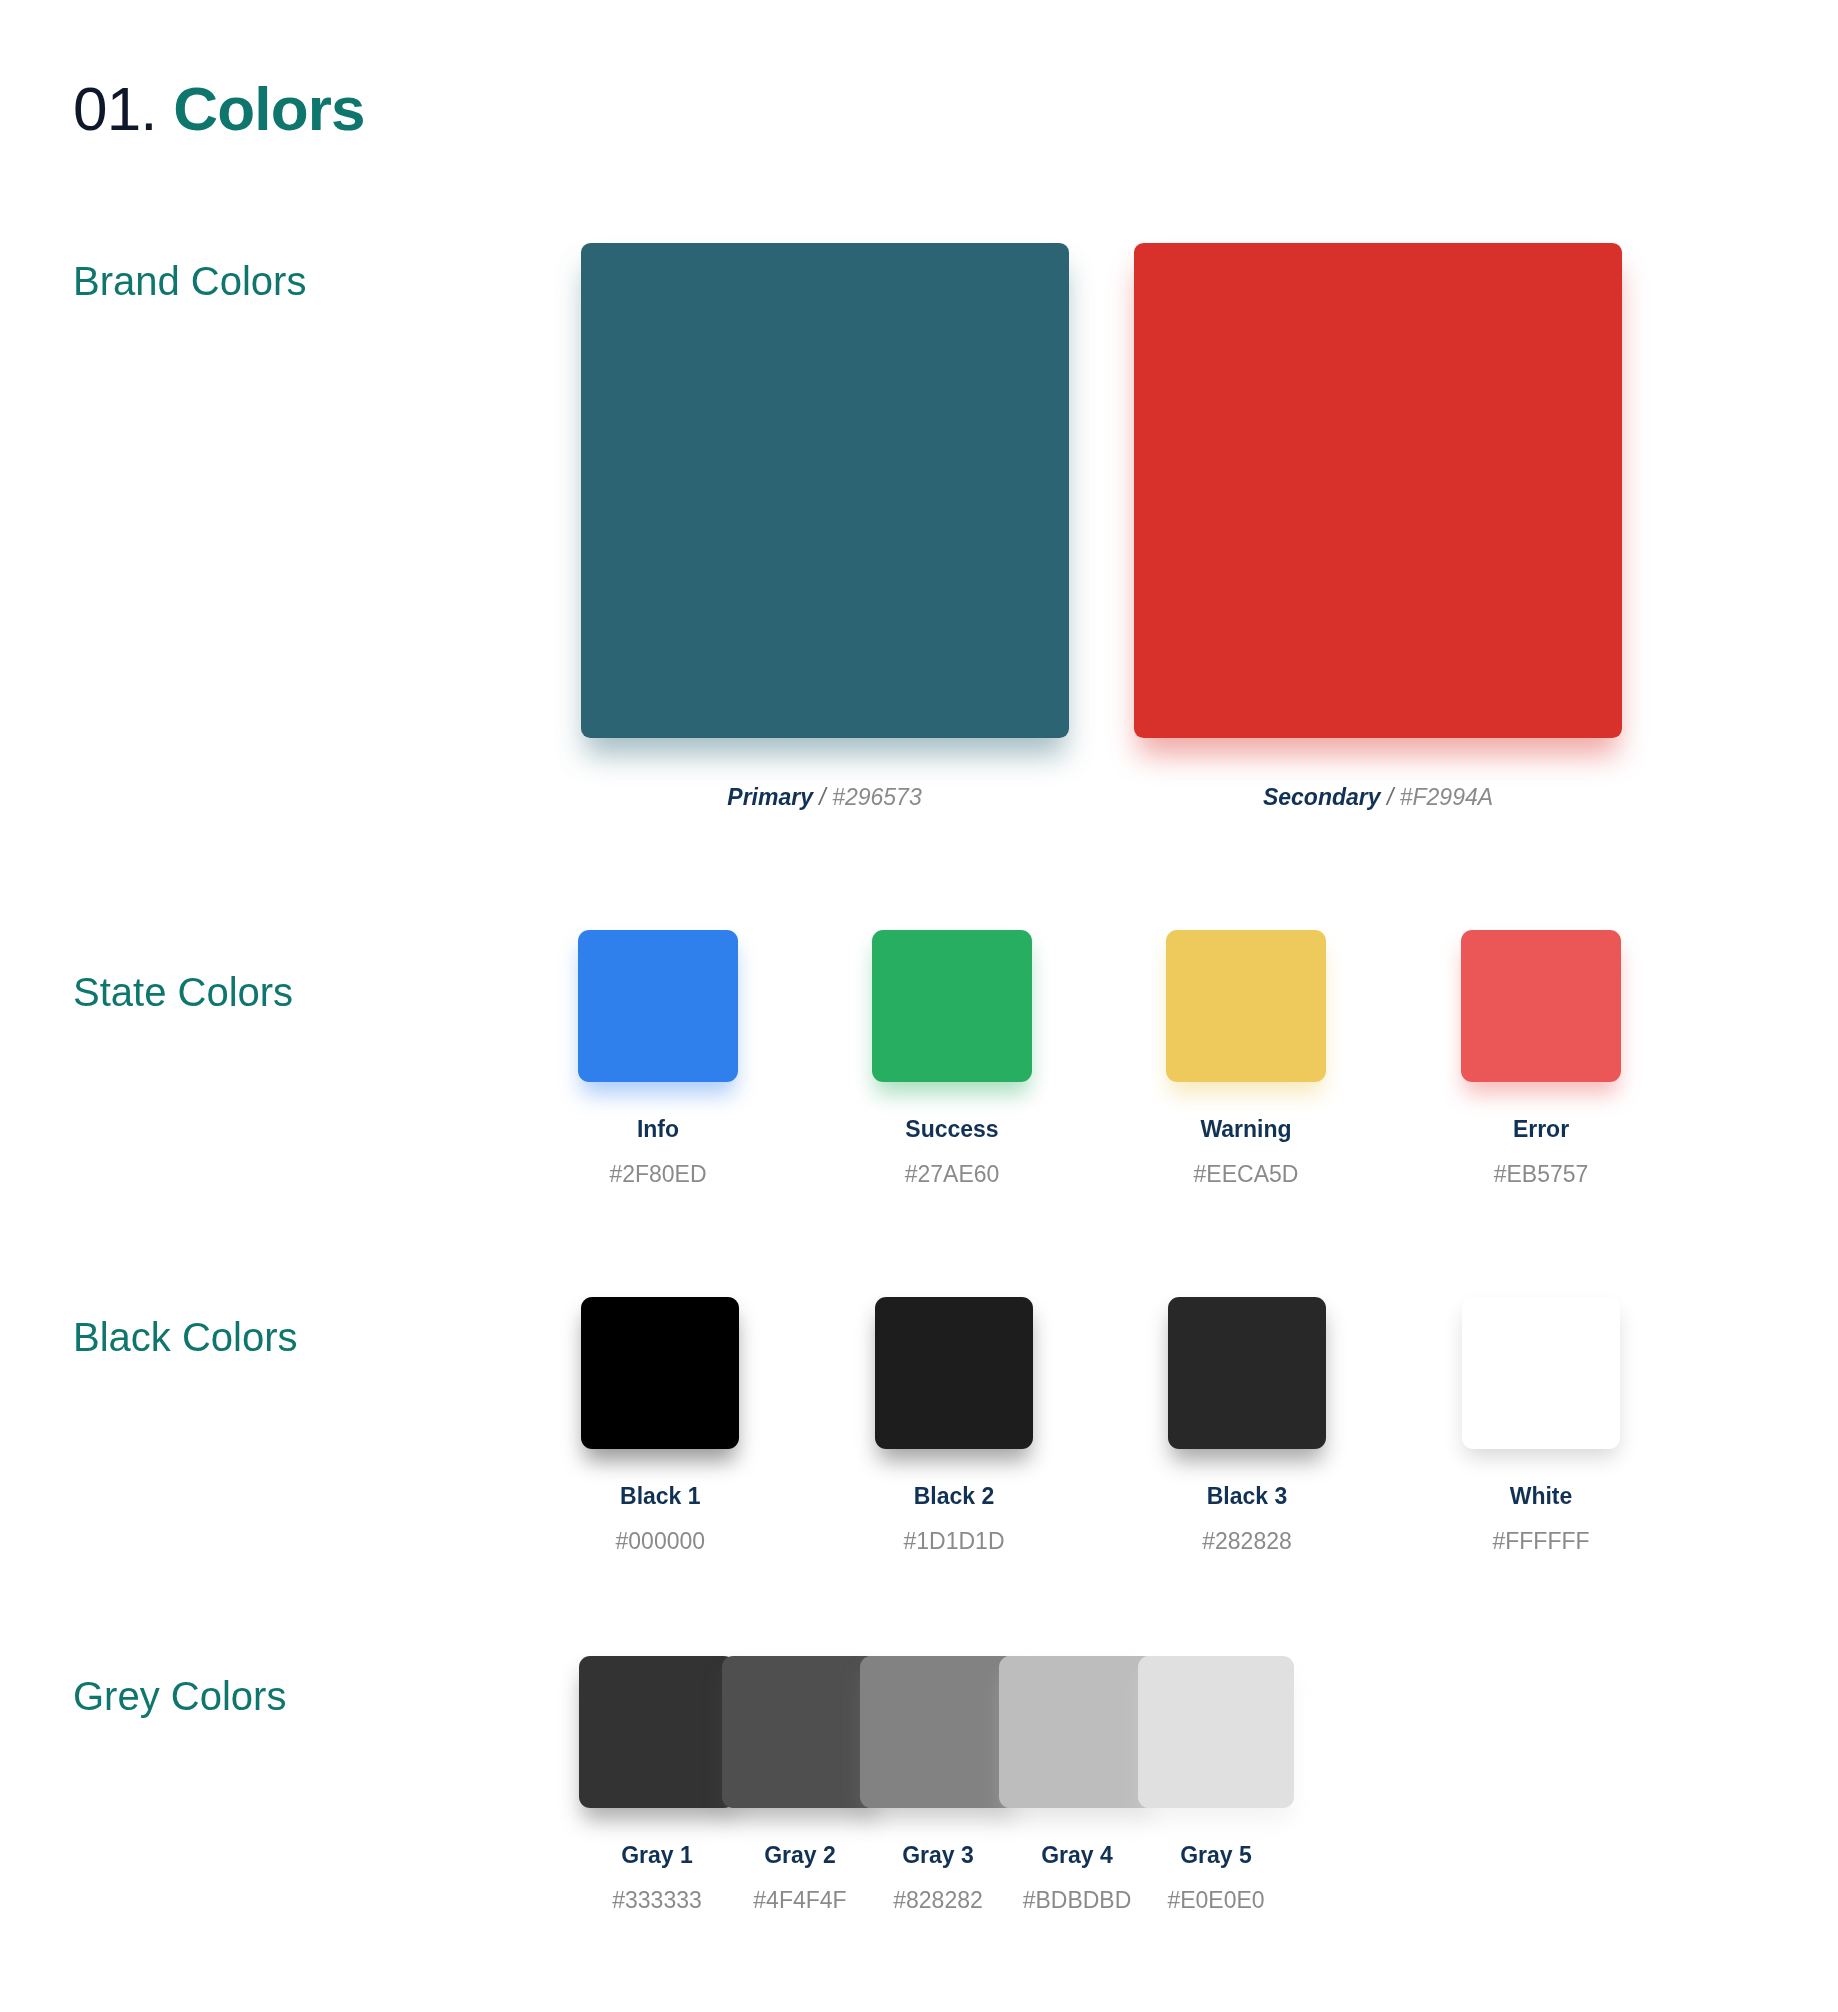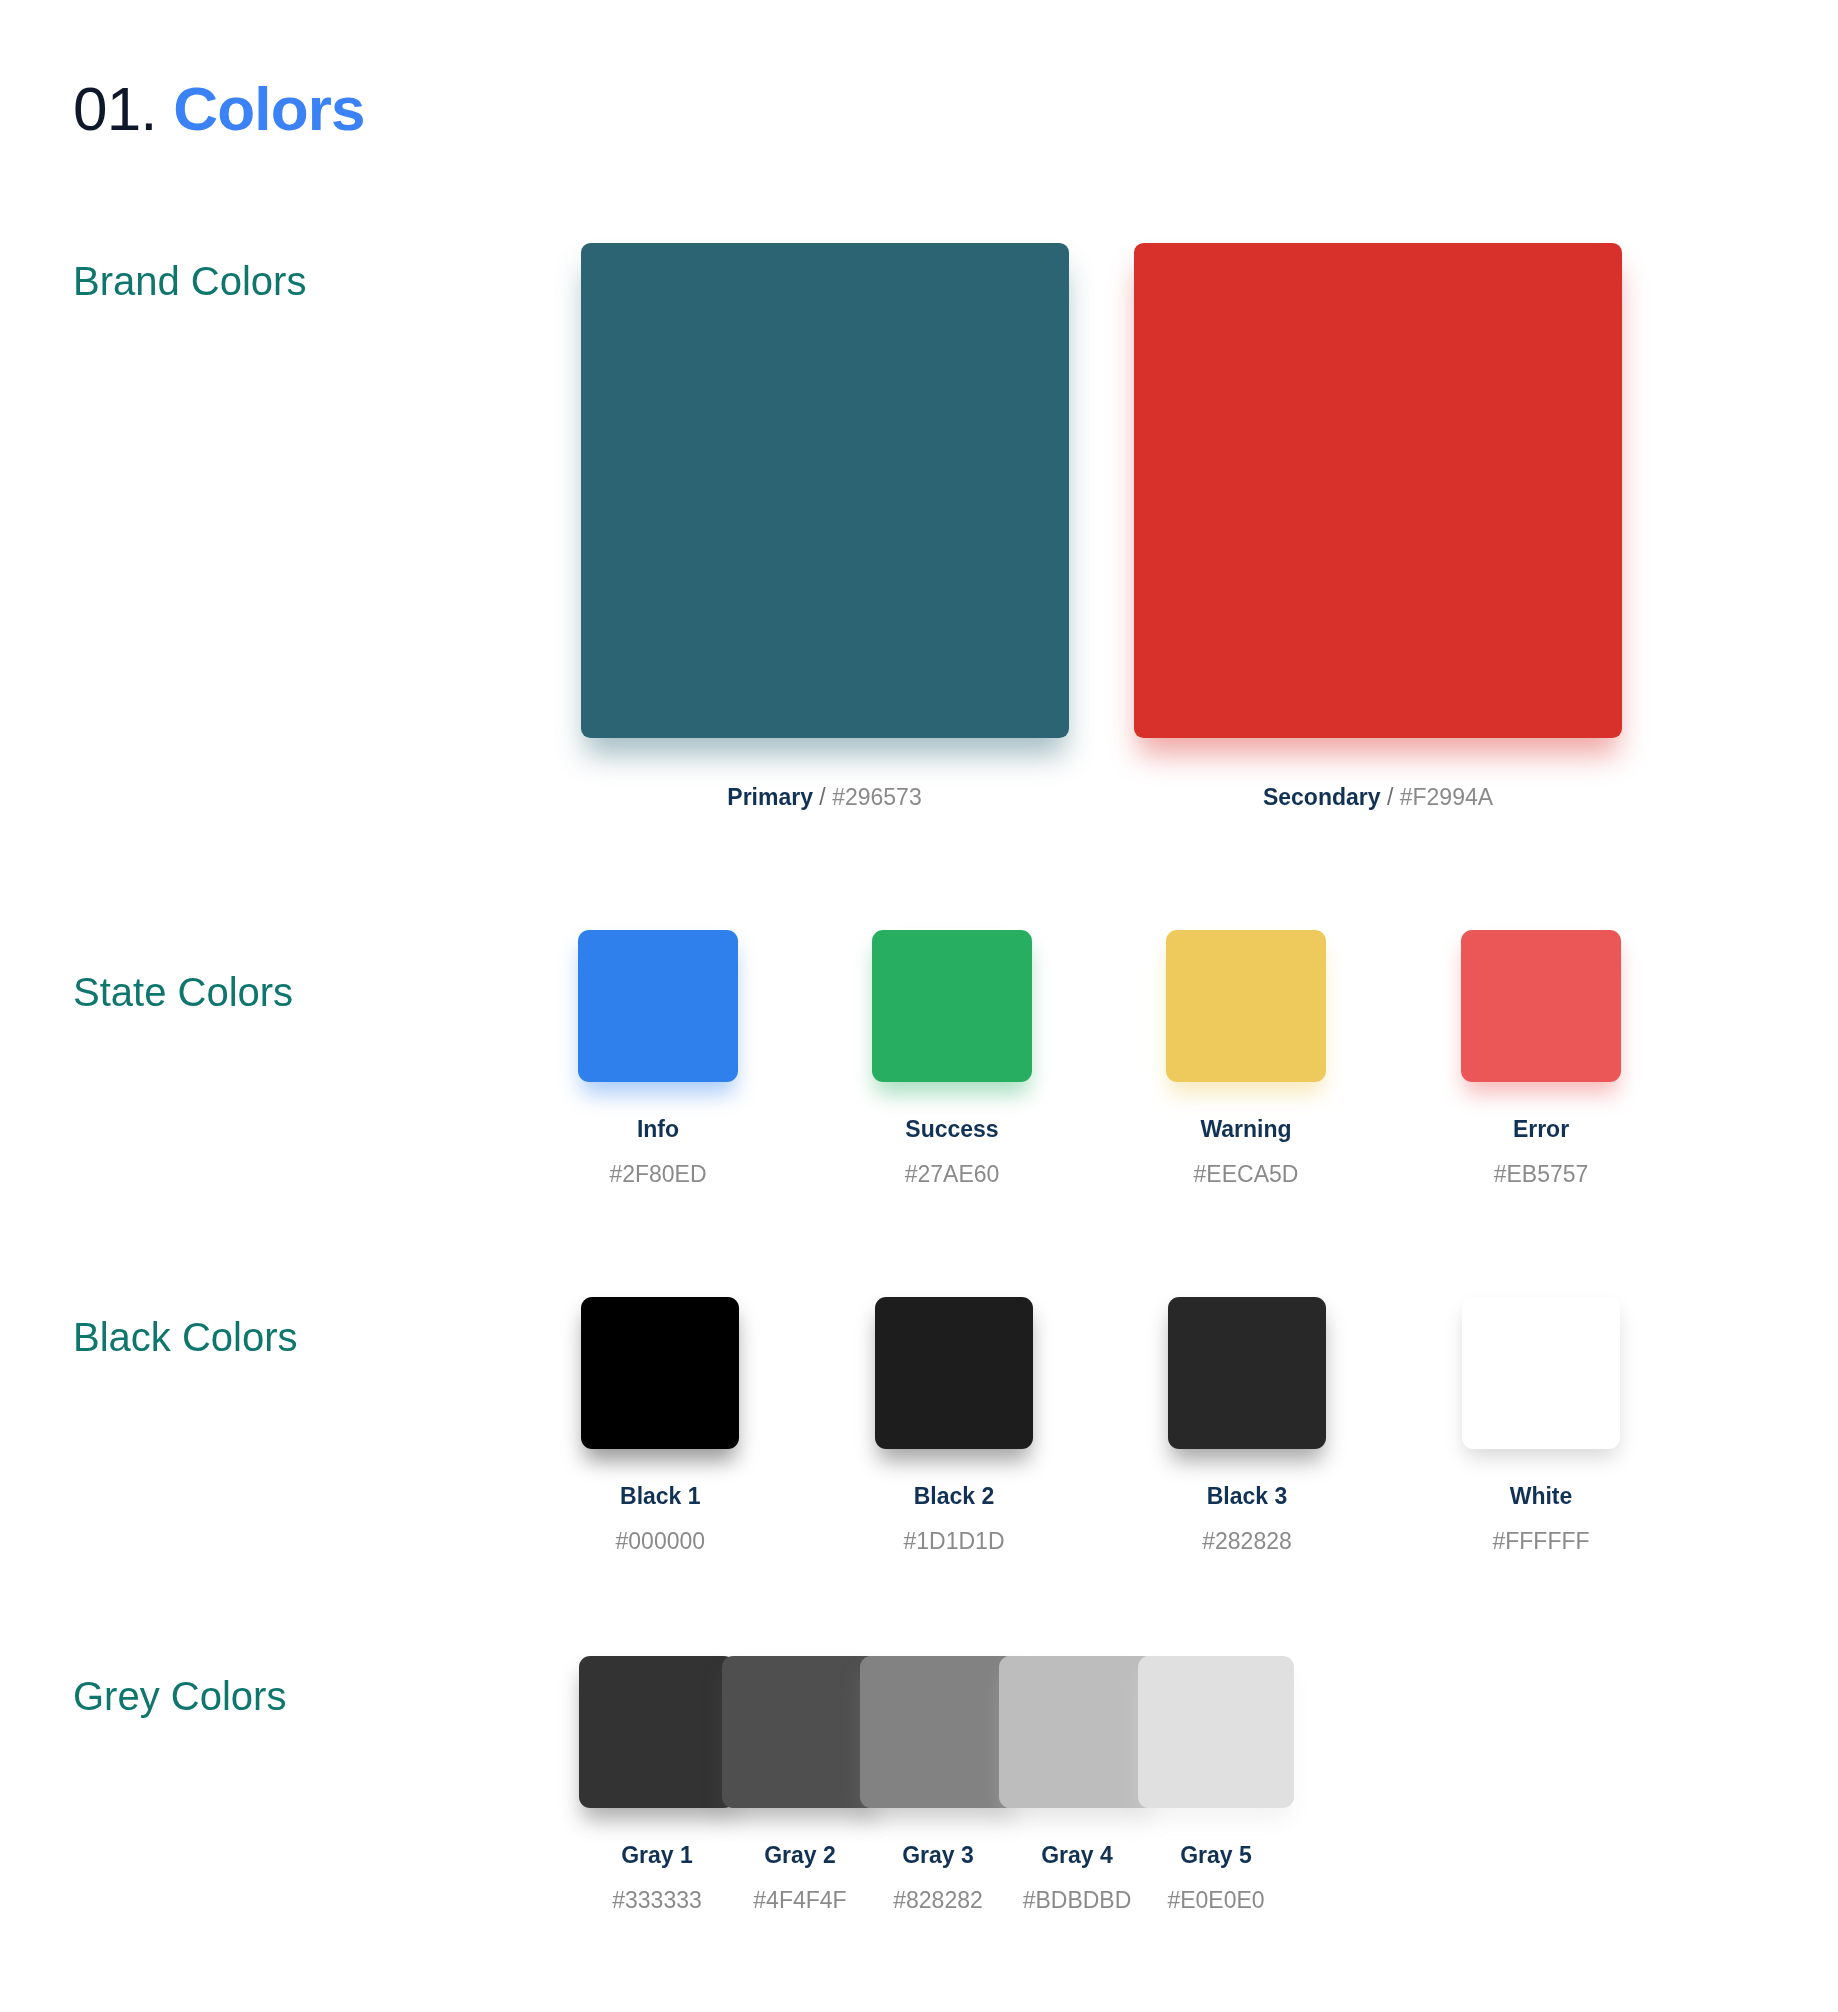--- a/index.html
+++ b/index.html
@@ -28,21 +28,21 @@
     font-size: 62px;
     line-height: 77px;
     letter-spacing: -0.8px;
     white-space: nowrap;
   }
   .page-title .num {
     color: #0f172a;
     font-weight: 400;
   }
   .page-title .word {
-    color: #3b82f6;
+    color: #0f766e;
     font-weight: 700;
   }
 
   
   .section {
     position: absolute;
     left: 0;
     width: 1839px;
   }
   .section-label {
@@ -81,21 +81,21 @@
     color: #8a8a8a;
     font-weight: 400;
     white-space: nowrap;
   }
   .sw-slash {
     color: #6d6d6d;
     font-weight: 400;
   }
 
   
-  .brand-cell { width: 488px; }
+  .brand-cell { width: 488px; font-style: italic; }
   .brand-cell .swatch { height: 495px; border-radius: 9.6px; }
   .brand-caption {
     margin-top: 45px;
     font-size: 23px;
     line-height: 29px;
   }
 
   
   .stack-caption-name {
     font-size: 23px;

